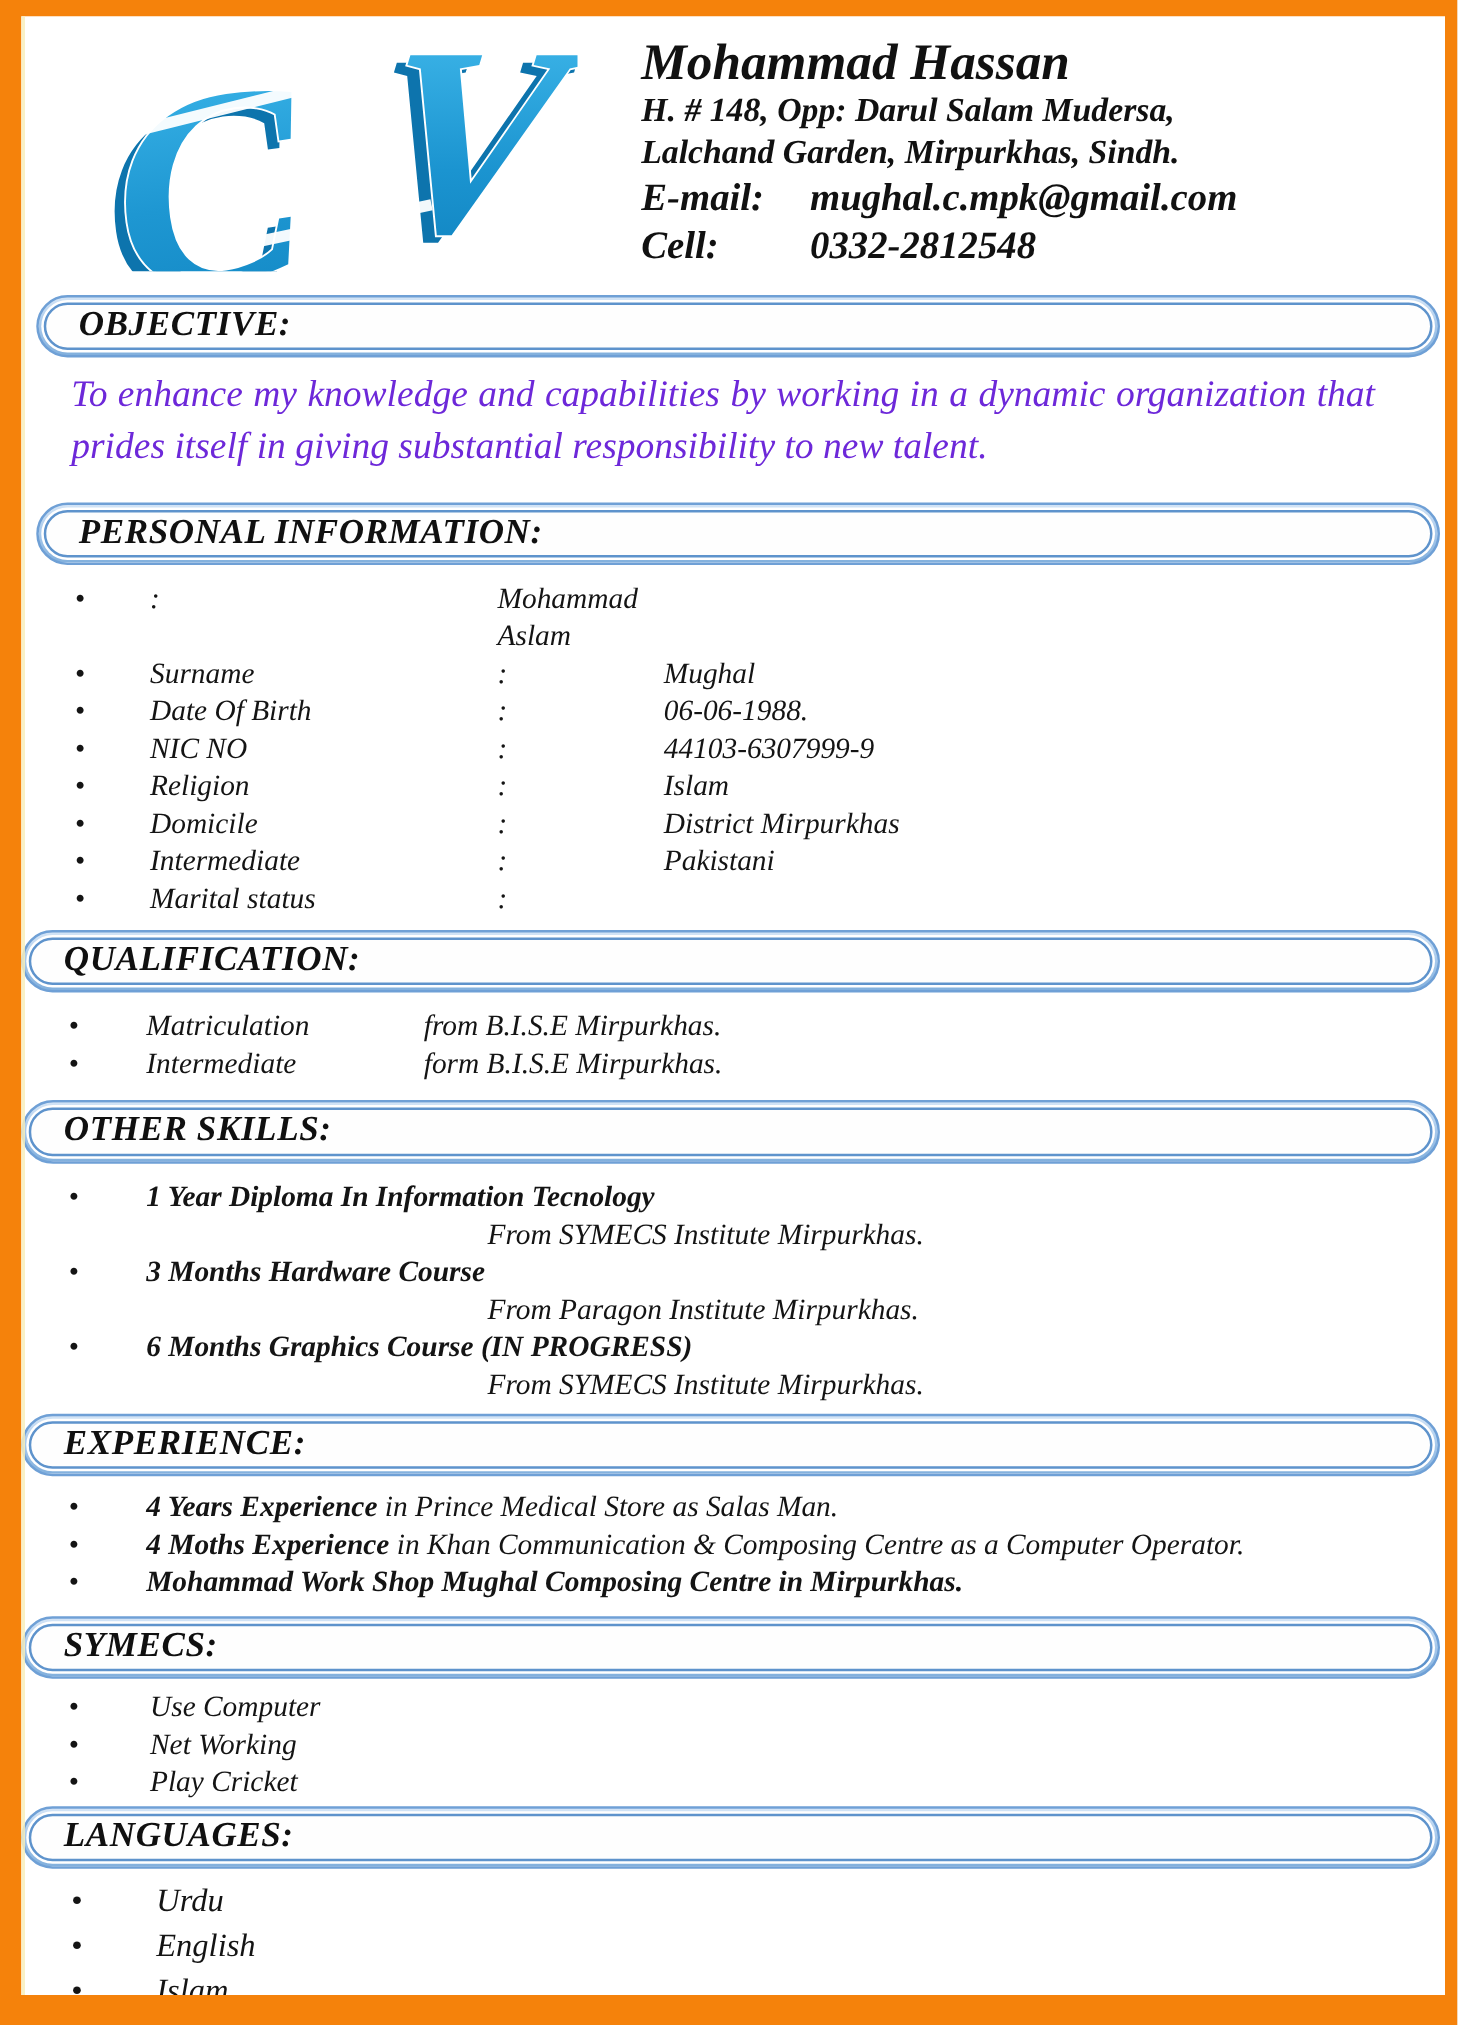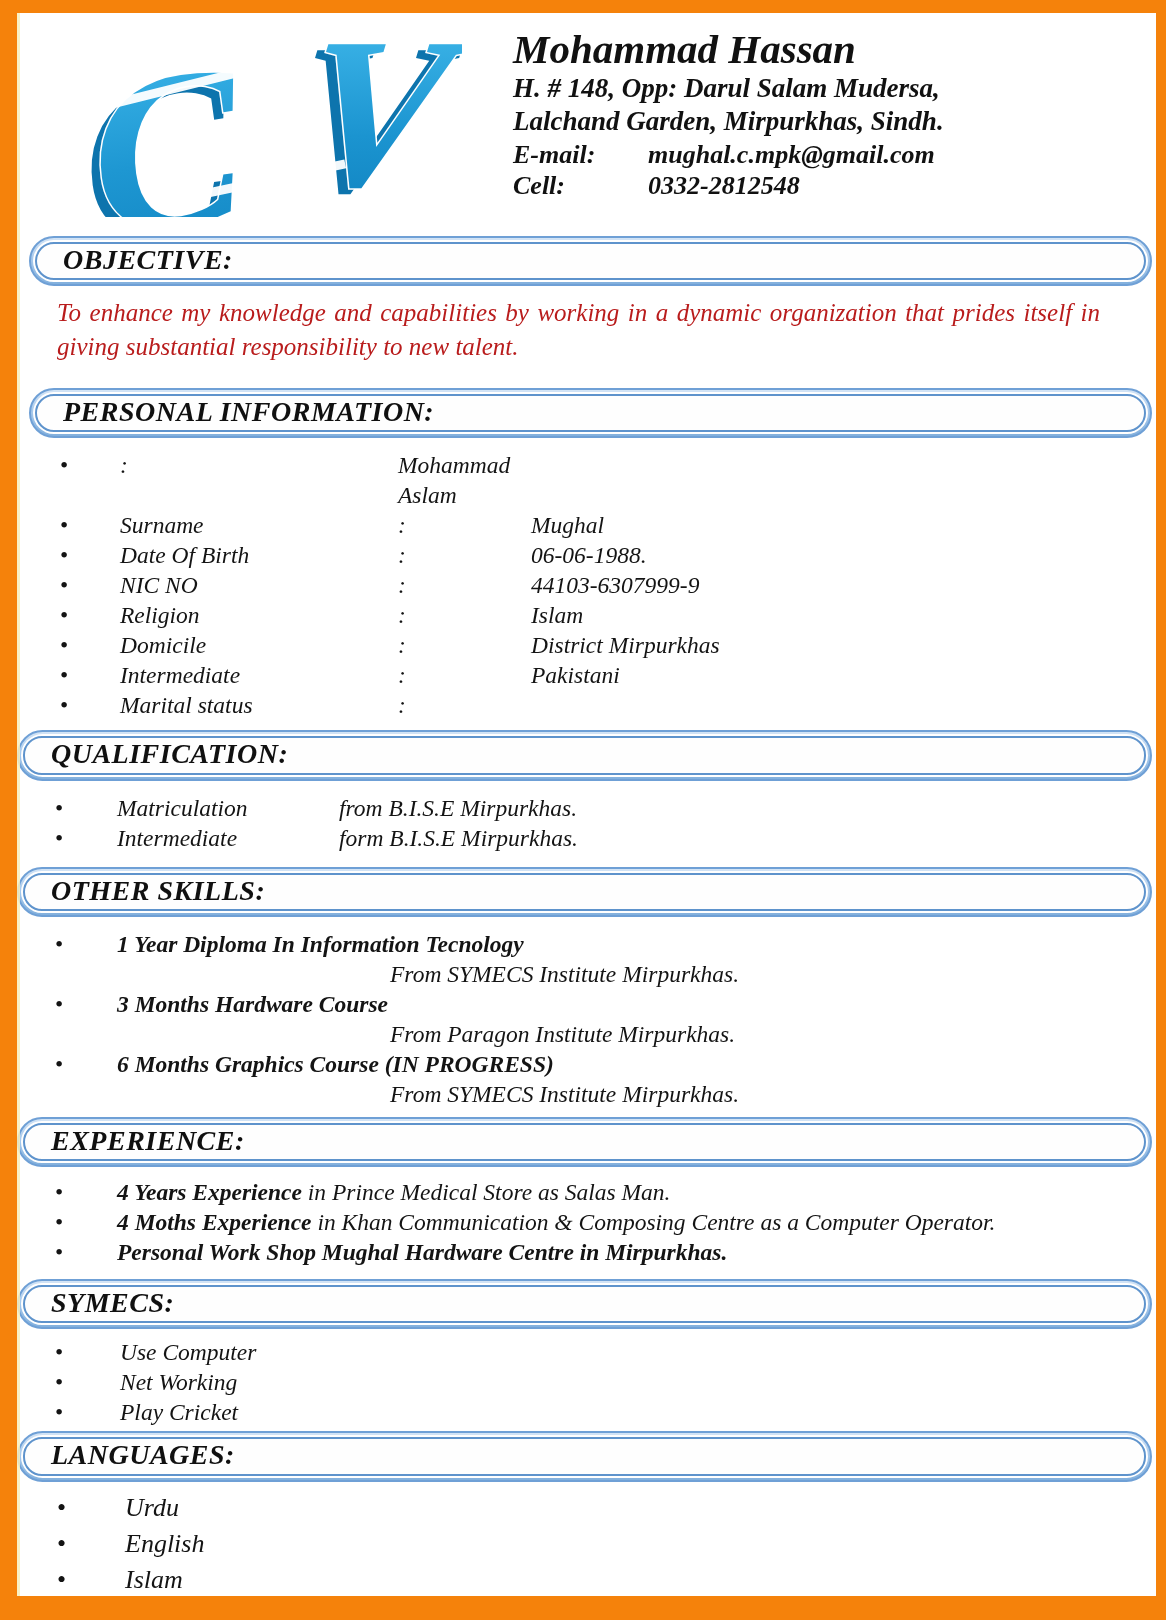--- a/index.html
+++ b/index.html
@@ -23,21 +23,21 @@
     content:""; position:absolute; left:0; top:0; bottom:0; width:3px;
     background:#f8eebc; opacity:.85;
   }
 
   
   .header { display:flex; align-items:flex-start; height:205px; }
   .logo-wrap { margin:6px 0 0 45px; width:400px; height:198px; flex:0 0 auto; }
   .contact { margin:14px 14px 0 51px; color:#111; }
   .contact .name { font-size:41px; font-weight:bold; font-style:italic; line-height:1.1; letter-spacing:0; }
   .contact .addr { font-size:27px; font-weight:bold; font-style:italic; line-height:1.23; }
-  .contact .crow { display:flex; font-size:26px; font-weight:bold; font-style:italic; line-height:1.23; }
+  .contact .crow { display:flex; font-size:31px; font-weight:bold; font-style:italic; line-height:1.23; }
   .contact .clabel { width:135px; flex:0 0 auto; }
 
   
   .sec-bar{
     margin:0 4px 0 0;
     border:2px solid #6FA0D6;
     border-radius:26px;
     background:linear-gradient(180deg,#d3e4f6 0%,#a9caec 45%,#82b0dd 100%);
     padding:2px;
   }
@@ -47,21 +47,21 @@
     padding:1px 12px 3px 26px;
   }
   .sec-inner h2{
     font-size:28px; font-weight:bold; font-style:italic;
     line-height:1.08; color:#101010; letter-spacing:.5px;
   }
 
   
   .objective-text{
     margin:10px 56px 0 40px;
-    font-size:25px; font-style:italic; color:#b91c1c;
+    font-size:30px; font-style:italic; color:#6d28d9;
     text-align:justify; line-height:1.36;
   }
 
   ul { list-style:none; }
   .bullet{ flex:0 0 auto; font-style:normal; }
 
   
   .personal{ margin-top:12px; padding-left:43px; font-size:23.5px; font-style:italic; color:#141414; }
   .personal li{ display:grid; grid-template-columns:60px 278px 133px auto; line-height:30px; }
 
@@ -279,21 +279,21 @@
     <li>
         <span class="bullet">•</span>
         <div class="exp-text"><span class="b">4 Years Experience</span><span> in Prince Medical Store as Salas Man.</span></div>
       </li>
     <li>
         <span class="bullet">•</span>
         <div class="exp-text"><span class="b">4 Moths Experience</span><span> in Khan Communication &amp; Composing Centre  as a Computer Operator.</span></div>
       </li>
     <li>
         <span class="bullet">•</span>
-        <div class="exp-text"><span class="b">Personal Work Shop Mughal Hardware Centre in Mirpurkhas.</span><span></span></div>
+        <div class="exp-text"><span class="b">Mohammad Work Shop Mughal Composing Centre in Mirpurkhas.</span><span></span></div>
       </li>
   </ul>
 
   <div class="sec-bar mt-hob">
     <div class="sec-mid">
         <div class="sec-inner">
       <h2>SYMECS:</h2>
     </div>
       </div>
   </div>

